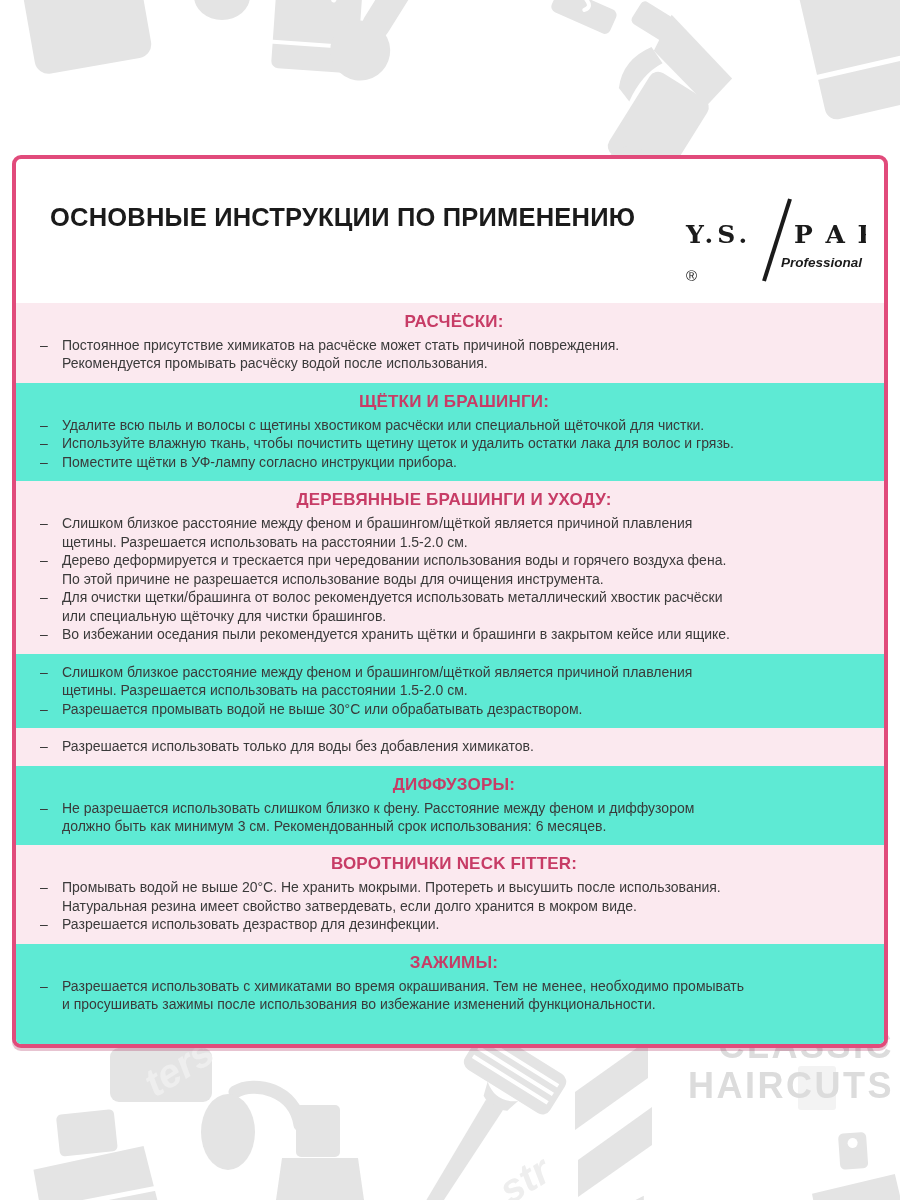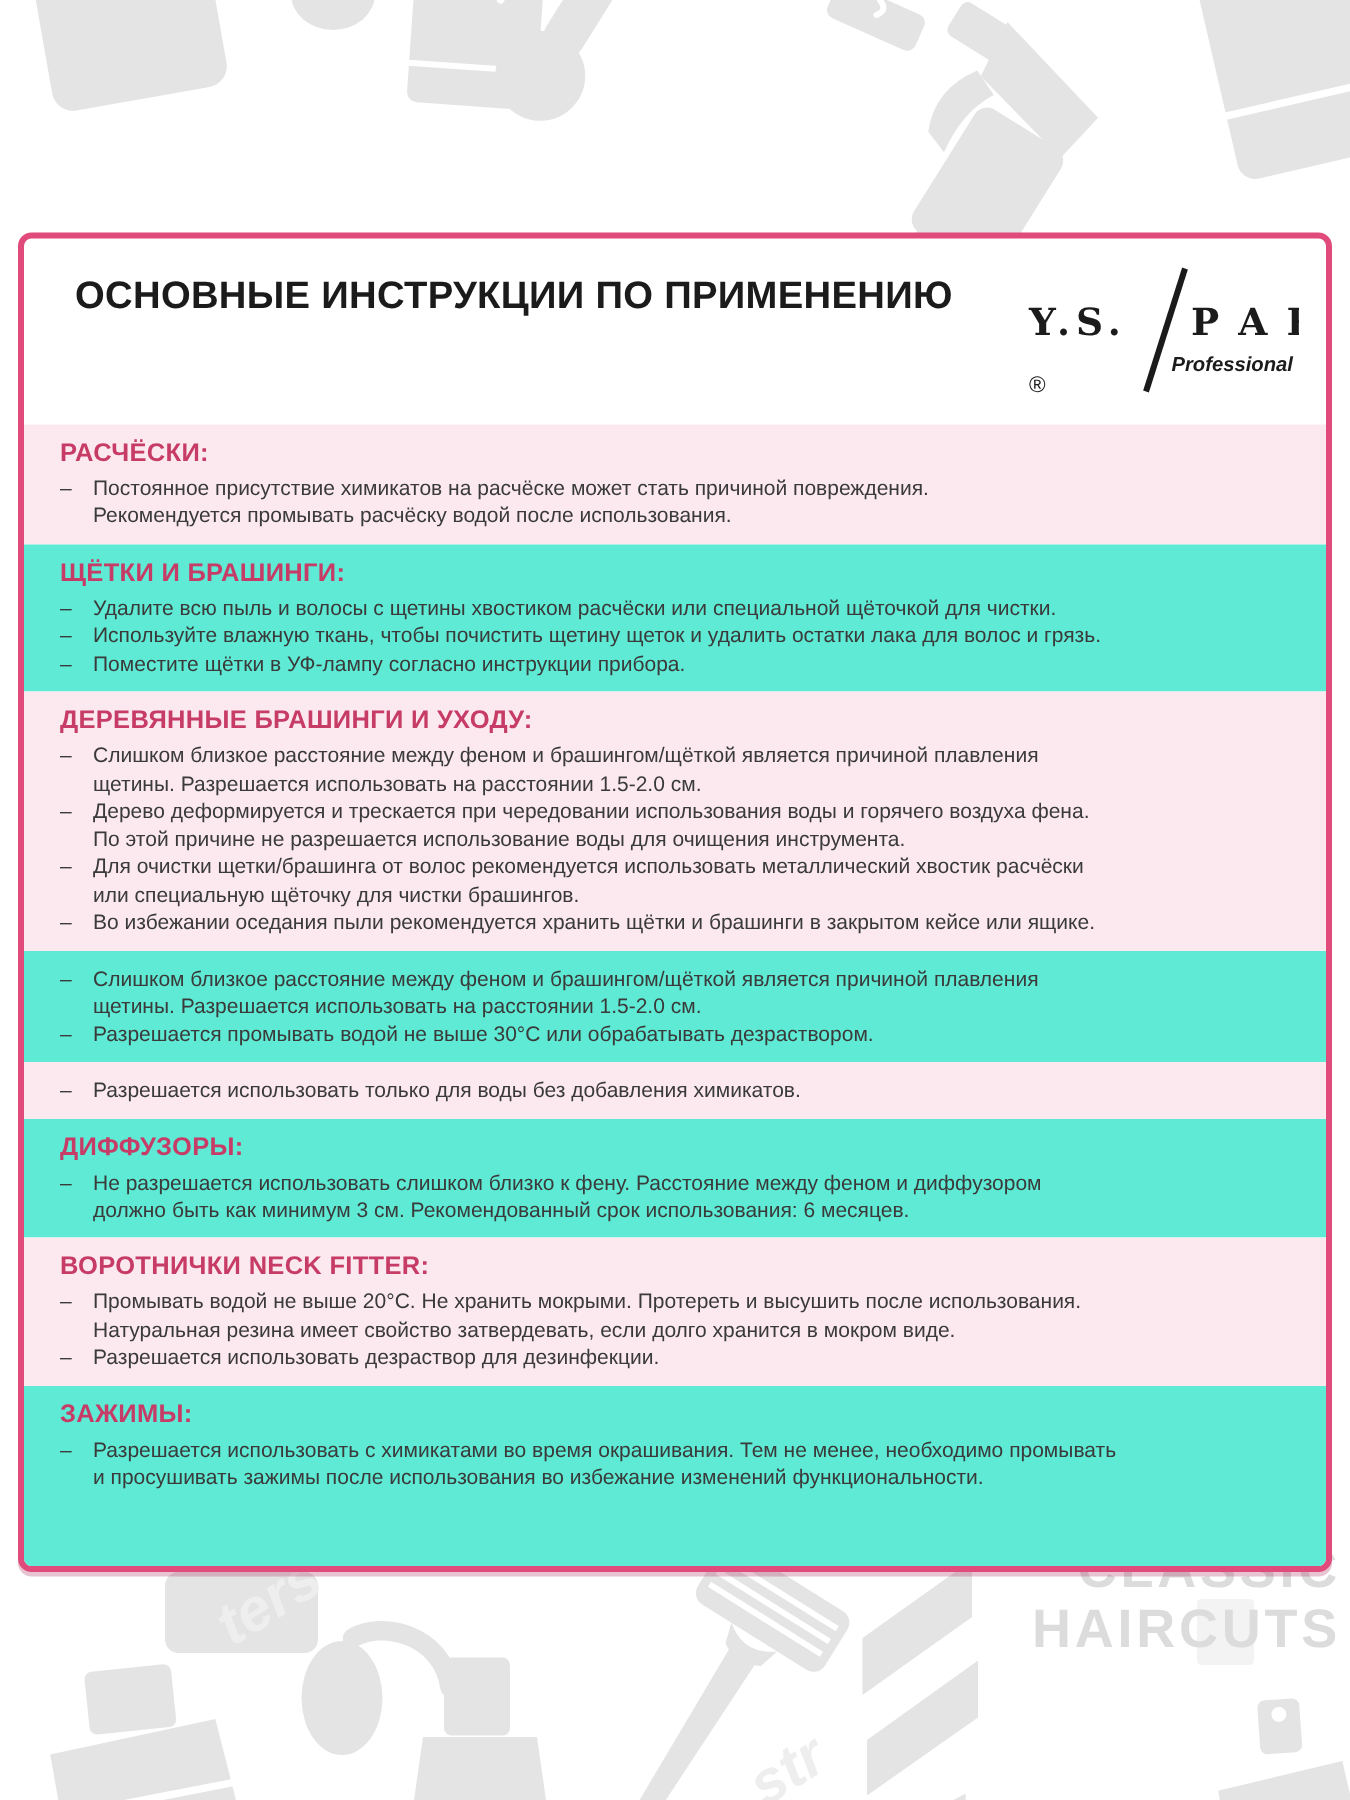--- a/index.html
+++ b/index.html
@@ -24,34 +24,34 @@
     color:var(--label-gray);
   }
   .card{
     position:absolute;left:12px;top:155px;width:876px;height:893px;
     background:#fff;border:4px solid var(--accent-border);border-radius:9px;
     box-shadow:0 3px 0 rgba(160,20,70,.25);
     display:flex;flex-direction:column;overflow:hidden;
   }
   .card-head{
     height:124px;flex:0 0 auto;display:flex;align-items:flex-start;
-    justify-content:space-between;padding:24px 16px 0 34px;
+    justify-content:space-between;padding:24px 16px 0 34px;margin-top:20px;
   }
   .title{
     font-size:25.5px;line-height:1.17;font-weight:bold;color:var(--title-text);
     letter-spacing:.2px;
   }
   .logo{flex:0 0 auto;margin-top:-6px;margin-right:2px;}
   .sections{flex:1;display:flex;flex-direction:column;}
   .sec{padding:9px 16px 10px 24px;background:#5eead4;}
   .sec.tinted{background:var(--stripe-bg);}
   .sec:last-child{flex:1;}
   .sec h2{
     font-size:17px;font-weight:bold;color:var(--header-text);
-    letter-spacing:.2px;margin:0 0 4px 0;
+    letter-spacing:.2px;margin:0 0 4px 0;text-align:center;
   }
   .sec ul{list-style:none;}
   .sec li{display:flex;align-items:flex-start;}
   .sec .dash{flex:0 0 22px;font-size:14px;line-height:1.32;color:var(--body-text);}
   .sec .txt{
     flex:1;font-size:14px;line-height:1.32;color:var(--body-text);
     white-space:pre-line;
   }
 </style>
 </head>

